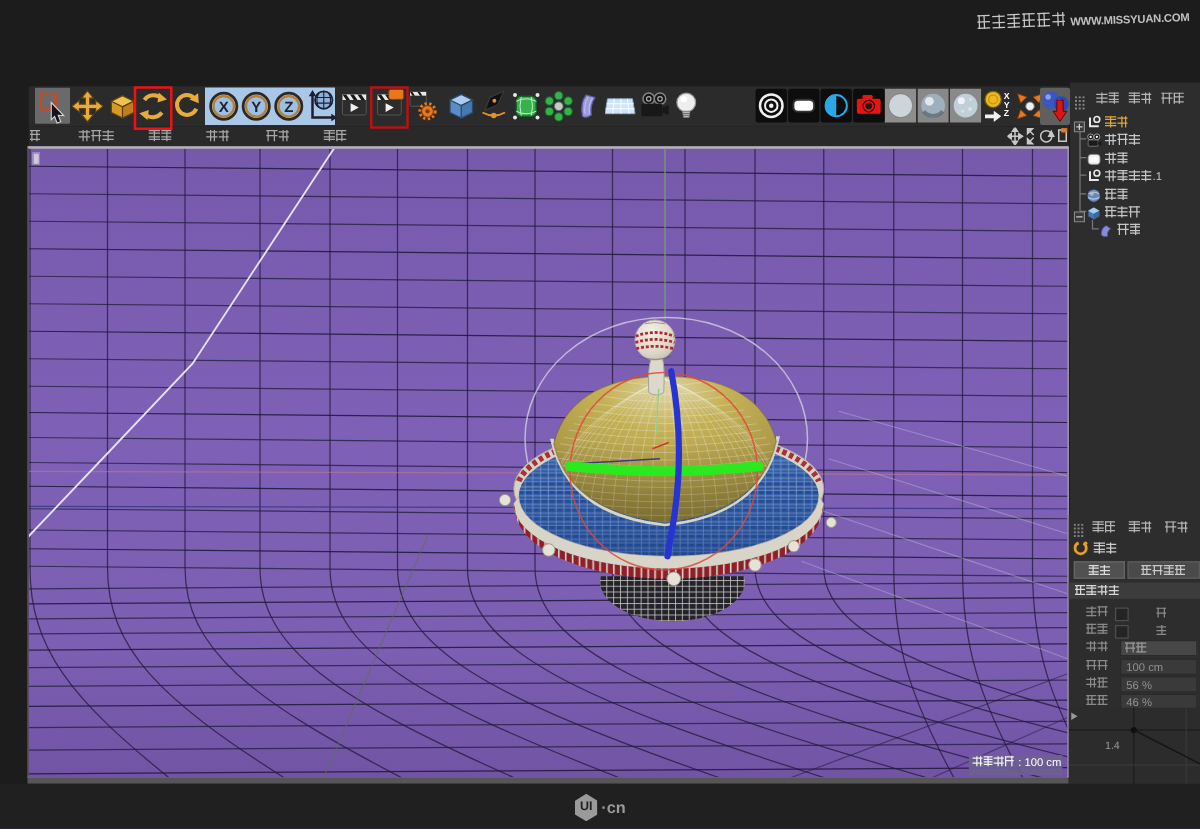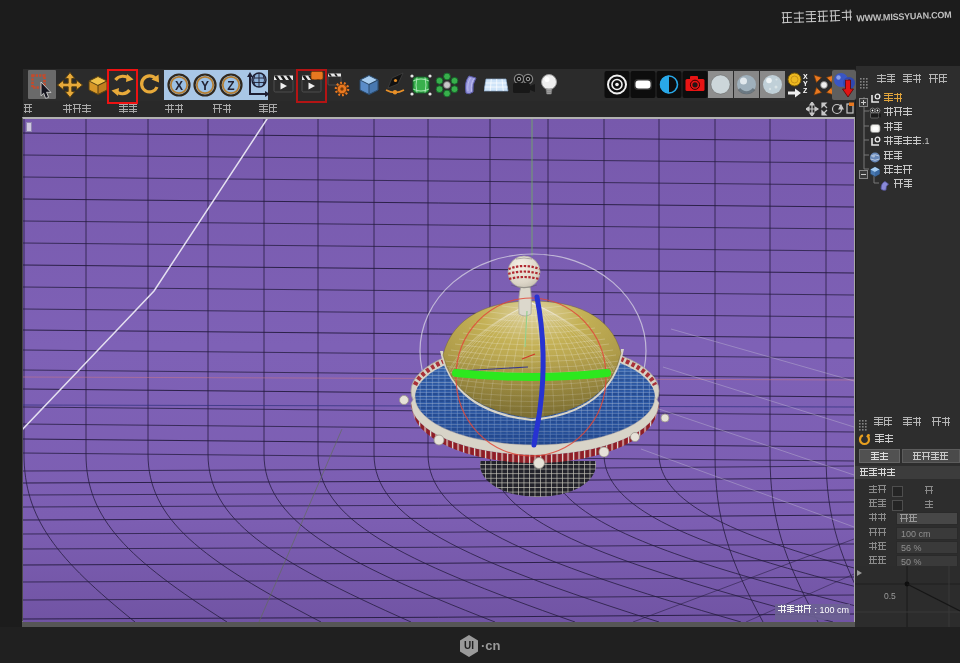--- a/index.html
+++ b/index.html
@@ -543,26 +543,26 @@
 <div style="position:absolute;left:869px;top:513px"><i style="display:inline-block;width:8px;height:8px;margin-right:1px;background:linear-gradient(#8a8a8a,#8a8a8a) 0 15%/100% 1px no-repeat,linear-gradient(#8a8a8a,#8a8a8a) 0 70%/100% 1px no-repeat,linear-gradient(#8a8a8a,#8a8a8a) 40% 0/1px 100% no-repeat,linear-gradient(#8a8a8a,#8a8a8a) 85% 0/1px 100% no-repeat;vertical-align:top;"></i><i style="display:inline-block;width:8px;height:8px;margin-right:1px;background:linear-gradient(#8a8a8a,#8a8a8a) 0 15%/100% 1px no-repeat,linear-gradient(#8a8a8a,#8a8a8a) 0 70%/100% 1px no-repeat,linear-gradient(#8a8a8a,#8a8a8a) 40% 0/1px 100% no-repeat,linear-gradient(#8a8a8a,#8a8a8a) 85% 0/1px 100% no-repeat;vertical-align:top;"></i></div>
 <div style="position:absolute;left:896px;top:512px;width:62px;height:13px;background:#474747;border:1px solid #2a2a2a;font:9px 'Liberation Sans';color:#909090;line-height:13px;padding-left:4px;box-sizing:border-box"></div>
 <div style="position:absolute;left:900px;top:514px"><i style="display:inline-block;width:8px;height:8px;margin-right:1px;background:linear-gradient(#999999,#999999) 0 0%/100% 1px no-repeat,linear-gradient(#999999,#999999) 0 50%/100% 1px no-repeat,linear-gradient(#999999,#999999) 15% 0/1px 100% no-repeat,linear-gradient(#999999,#999999) 80% 0/1px 100% no-repeat;vertical-align:top;"></i><i style="display:inline-block;width:8px;height:8px;margin-right:1px;background:linear-gradient(#999999,#999999) 0 0%/100% 1px no-repeat,linear-gradient(#999999,#999999) 0 45%/100% 1px no-repeat,linear-gradient(#999999,#999999) 0 95%/100% 1px no-repeat,linear-gradient(#999999,#999999) 10% 0/1px 100% no-repeat,linear-gradient(#999999,#999999) 60% 0/1px 100% no-repeat;vertical-align:top;"></i></div>
 <div style="position:absolute;left:925px;top:486px;width:8px;overflow:hidden"><i style="display:inline-block;width:8px;height:8px;margin-right:1px;background:linear-gradient(#8a8a8a,#8a8a8a) 0 0%/100% 1px no-repeat,linear-gradient(#8a8a8a,#8a8a8a) 0 50%/100% 1px no-repeat,linear-gradient(#8a8a8a,#8a8a8a) 15% 0/1px 100% no-repeat,linear-gradient(#8a8a8a,#8a8a8a) 80% 0/1px 100% no-repeat;vertical-align:top;"></i></div>
 <div style="position:absolute;left:925px;top:500px;width:8px;overflow:hidden"><i style="display:inline-block;width:8px;height:8px;margin-right:1px;background:linear-gradient(#8a8a8a,#8a8a8a) 0 8%/100% 1px no-repeat,linear-gradient(#8a8a8a,#8a8a8a) 0 55%/100% 1px no-repeat,linear-gradient(#8a8a8a,#8a8a8a) 0 95%/100% 1px no-repeat,linear-gradient(#8a8a8a,#8a8a8a) 50% 0/1px 100% no-repeat;vertical-align:top;"></i></div>
 <div style="position:absolute;left:869px;top:528px"><i style="display:inline-block;width:8px;height:8px;margin-right:1px;background:linear-gradient(#8a8a8a,#8a8a8a) 0 0%/100% 1px no-repeat,linear-gradient(#8a8a8a,#8a8a8a) 0 50%/100% 1px no-repeat,linear-gradient(#8a8a8a,#8a8a8a) 15% 0/1px 100% no-repeat,linear-gradient(#8a8a8a,#8a8a8a) 80% 0/1px 100% no-repeat;vertical-align:top;"></i><i style="display:inline-block;width:8px;height:8px;margin-right:1px;background:linear-gradient(#8a8a8a,#8a8a8a) 0 0%/100% 1px no-repeat,linear-gradient(#8a8a8a,#8a8a8a) 0 50%/100% 1px no-repeat,linear-gradient(#8a8a8a,#8a8a8a) 15% 0/1px 100% no-repeat,linear-gradient(#8a8a8a,#8a8a8a) 80% 0/1px 100% no-repeat;vertical-align:top;"></i></div>
 <div style="position:absolute;left:896px;top:527px;width:62px;height:13px;background:#3a3a3a;border:1px solid #2a2a2a;font:9px 'Liberation Sans';color:#909090;line-height:13px;padding-left:4px;box-sizing:border-box">100 cm</div>
 <div style="position:absolute;left:869px;top:542px"><i style="display:inline-block;width:8px;height:8px;margin-right:1px;background:linear-gradient(#8a8a8a,#8a8a8a) 0 15%/100% 1px no-repeat,linear-gradient(#8a8a8a,#8a8a8a) 0 70%/100% 1px no-repeat,linear-gradient(#8a8a8a,#8a8a8a) 40% 0/1px 100% no-repeat,linear-gradient(#8a8a8a,#8a8a8a) 85% 0/1px 100% no-repeat;vertical-align:top;"></i><i style="display:inline-block;width:8px;height:8px;margin-right:1px;background:linear-gradient(#8a8a8a,#8a8a8a) 0 0%/100% 1px no-repeat,linear-gradient(#8a8a8a,#8a8a8a) 0 45%/100% 1px no-repeat,linear-gradient(#8a8a8a,#8a8a8a) 0 95%/100% 1px no-repeat,linear-gradient(#8a8a8a,#8a8a8a) 10% 0/1px 100% no-repeat,linear-gradient(#8a8a8a,#8a8a8a) 60% 0/1px 100% no-repeat;vertical-align:top;"></i></div>
 <div style="position:absolute;left:896px;top:541px;width:62px;height:13px;background:#3a3a3a;border:1px solid #2a2a2a;font:9px 'Liberation Sans';color:#909090;line-height:13px;padding-left:4px;box-sizing:border-box">56 %</div>
 <div style="position:absolute;left:869px;top:556px"><i style="display:inline-block;width:8px;height:8px;margin-right:1px;background:linear-gradient(#8a8a8a,#8a8a8a) 0 0%/100% 1px no-repeat,linear-gradient(#8a8a8a,#8a8a8a) 0 45%/100% 1px no-repeat,linear-gradient(#8a8a8a,#8a8a8a) 0 95%/100% 1px no-repeat,linear-gradient(#8a8a8a,#8a8a8a) 10% 0/1px 100% no-repeat,linear-gradient(#8a8a8a,#8a8a8a) 60% 0/1px 100% no-repeat;vertical-align:top;"></i><i style="display:inline-block;width:8px;height:8px;margin-right:1px;background:linear-gradient(#8a8a8a,#8a8a8a) 0 0%/100% 1px no-repeat,linear-gradient(#8a8a8a,#8a8a8a) 0 45%/100% 1px no-repeat,linear-gradient(#8a8a8a,#8a8a8a) 0 95%/100% 1px no-repeat,linear-gradient(#8a8a8a,#8a8a8a) 10% 0/1px 100% no-repeat,linear-gradient(#8a8a8a,#8a8a8a) 60% 0/1px 100% no-repeat;vertical-align:top;"></i></div>
-<div style="position:absolute;left:896px;top:555px;width:62px;height:13px;background:#3a3a3a;border:1px solid #2a2a2a;font:9px 'Liberation Sans';color:#909090;line-height:13px;padding-left:4px;box-sizing:border-box">50 %</div>
+<div style="position:absolute;left:896px;top:555px;width:62px;height:13px;background:#3a3a3a;border:1px solid #2a2a2a;font:9px 'Liberation Sans';color:#909090;line-height:13px;padding-left:4px;box-sizing:border-box">46 %</div>
 <svg style="position:absolute;left:855px;top:566px" width="105" height="62">
 <rect width="105" height="62" fill="#2c2c2c"></rect>
 <path d="M52 0 L52 62" stroke="#1e1e1e" stroke-width="1.2"></path>
 <path d="M0 18 L105 18" stroke="#1e1e1e" stroke-width="1.2"></path>
 <path d="M94 0 L94 62 M0 46 L105 46" stroke="#383838" stroke-width="1"></path>
 <circle cx="52" cy="18" r="2.4" fill="#0e0e0e"></circle>
 <path d="M2 4 L7 7 L2 10 Z" fill="#999"></path>
 <path d="M52 18 L105 45" stroke="#161616" stroke-width="1.2"></path>
 </svg>
-<div style="position:absolute;left:884px;top:591px;font:8.5px 'Liberation Sans';color:#9a9a9a">0.5</div>
+<div style="position:absolute;left:884px;top:591px;font:8.5px 'Liberation Sans';color:#9a9a9a">1.4</div>
 <div style="position:absolute;left:0px;top:627px;width:960px;height:36px;background:#202020"></div>
 <div style="position:absolute;left:460px;top:635px;width:18px;height:22px;background:#9a9a9a;clip-path:polygon(50% 0,100% 25%,100% 75%,50% 100%,0 75%,0 25%);text-align:center;font:bold 10px 'Liberation Sans';color:#202020;line-height:22px">UI</div>
 <div style="position:absolute;left:481px;top:638px;font:bold 13px 'Liberation Sans';color:#999">·cn</div>
 <div style="position:absolute;left:782px;top:9px;white-space:nowrap;transform:rotate(-2.2deg)"><i style="display:inline-block;width:10px;height:11px;margin-right:2px;background:linear-gradient(#c9c9c9,#c9c9c9) 0 0%/100% 1px no-repeat,linear-gradient(#c9c9c9,#c9c9c9) 0 45%/100% 1px no-repeat,linear-gradient(#c9c9c9,#c9c9c9) 0 95%/100% 1px no-repeat,linear-gradient(#c9c9c9,#c9c9c9) 10% 0/1px 100% no-repeat,linear-gradient(#c9c9c9,#c9c9c9) 60% 0/1px 100% no-repeat;vertical-align:top;"></i><i style="display:inline-block;width:10px;height:11px;margin-right:2px;background:linear-gradient(#c9c9c9,#c9c9c9) 0 8%/100% 1px no-repeat,linear-gradient(#c9c9c9,#c9c9c9) 0 55%/100% 1px no-repeat,linear-gradient(#c9c9c9,#c9c9c9) 0 95%/100% 1px no-repeat,linear-gradient(#c9c9c9,#c9c9c9) 50% 0/1px 100% no-repeat;vertical-align:top;"></i><i style="display:inline-block;width:10px;height:11px;margin-right:2px;background:linear-gradient(#c9c9c9,#c9c9c9) 0 0%/100% 1px no-repeat,linear-gradient(#c9c9c9,#c9c9c9) 0 30%/100% 1px no-repeat,linear-gradient(#c9c9c9,#c9c9c9) 0 65%/100% 1px no-repeat,linear-gradient(#c9c9c9,#c9c9c9) 0 95%/100% 1px no-repeat,linear-gradient(#c9c9c9,#c9c9c9) 55% 0/1px 100% no-repeat;vertical-align:top;"></i><i style="display:inline-block;width:10px;height:11px;margin-right:2px;background:linear-gradient(#c9c9c9,#c9c9c9) 0 0%/100% 1px no-repeat,linear-gradient(#c9c9c9,#c9c9c9) 0 45%/100% 1px no-repeat,linear-gradient(#c9c9c9,#c9c9c9) 0 95%/100% 1px no-repeat,linear-gradient(#c9c9c9,#c9c9c9) 10% 0/1px 100% no-repeat,linear-gradient(#c9c9c9,#c9c9c9) 60% 0/1px 100% no-repeat;vertical-align:top;"></i><i style="display:inline-block;width:10px;height:11px;margin-right:2px;background:linear-gradient(#c9c9c9,#c9c9c9) 0 0%/100% 1px no-repeat,linear-gradient(#c9c9c9,#c9c9c9) 0 45%/100% 1px no-repeat,linear-gradient(#c9c9c9,#c9c9c9) 0 95%/100% 1px no-repeat,linear-gradient(#c9c9c9,#c9c9c9) 10% 0/1px 100% no-repeat,linear-gradient(#c9c9c9,#c9c9c9) 60% 0/1px 100% no-repeat;vertical-align:top;"></i><i style="display:inline-block;width:10px;height:11px;margin-right:2px;background:linear-gradient(#c9c9c9,#c9c9c9) 0 15%/100% 1px no-repeat,linear-gradient(#c9c9c9,#c9c9c9) 0 70%/100% 1px no-repeat,linear-gradient(#c9c9c9,#c9c9c9) 40% 0/1px 100% no-repeat,linear-gradient(#c9c9c9,#c9c9c9) 85% 0/1px 100% no-repeat;vertical-align:top;"></i><span style="font:bold 9px 'Liberation Sans';color:#c0c0c0;letter-spacing:-0.2px;vertical-align:2px"> WWW.MISSYUAN.COM</span></div>
 </body></html>

